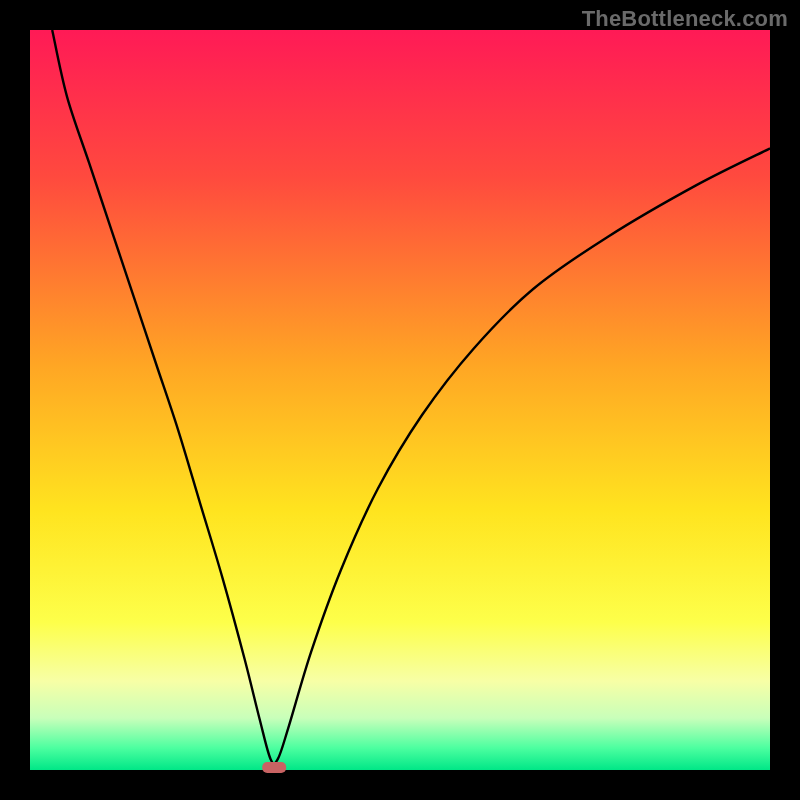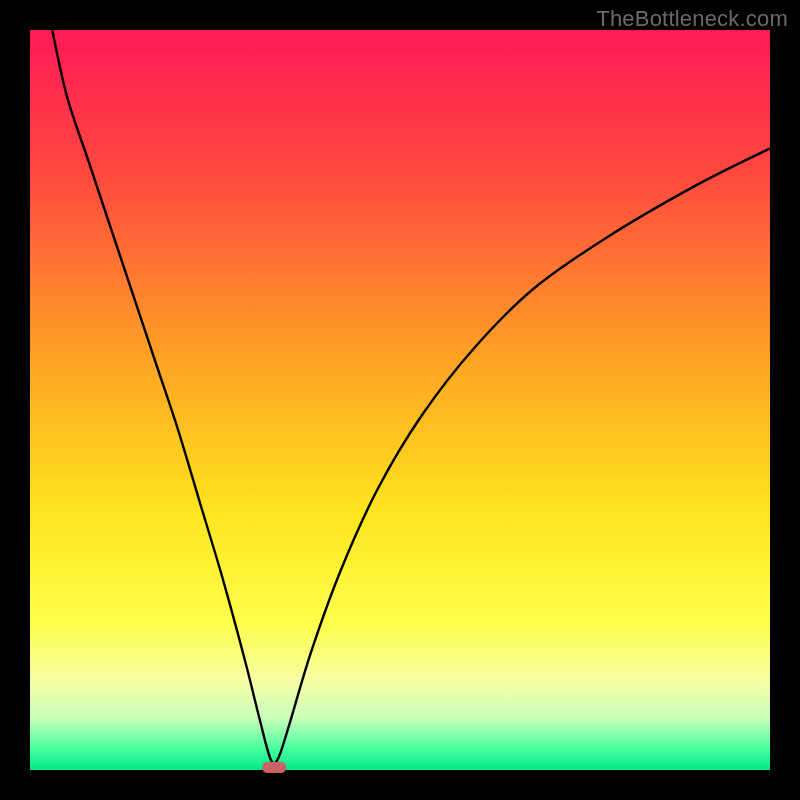--- a/index.html
+++ b/index.html
@@ -16,21 +16,21 @@
     width: 800px;
     height: 800px;
     background: #000;
   }
   .watermark {
     position: absolute;
     top: 6px;
     right: 12px;
     color: #6a6a6a;
     font-size: 22px;
-    font-weight: 400;
+    font-weight: 700;
     letter-spacing: 0.2px;
   }
   svg {
     display: block;
   }
 </style>
 </head>
 <body>
 
 <div class="frame">

